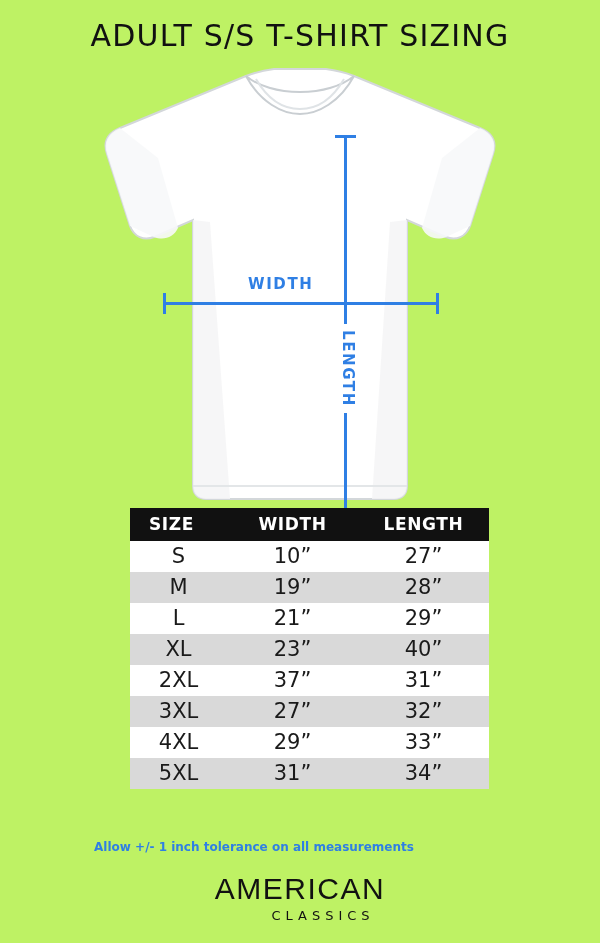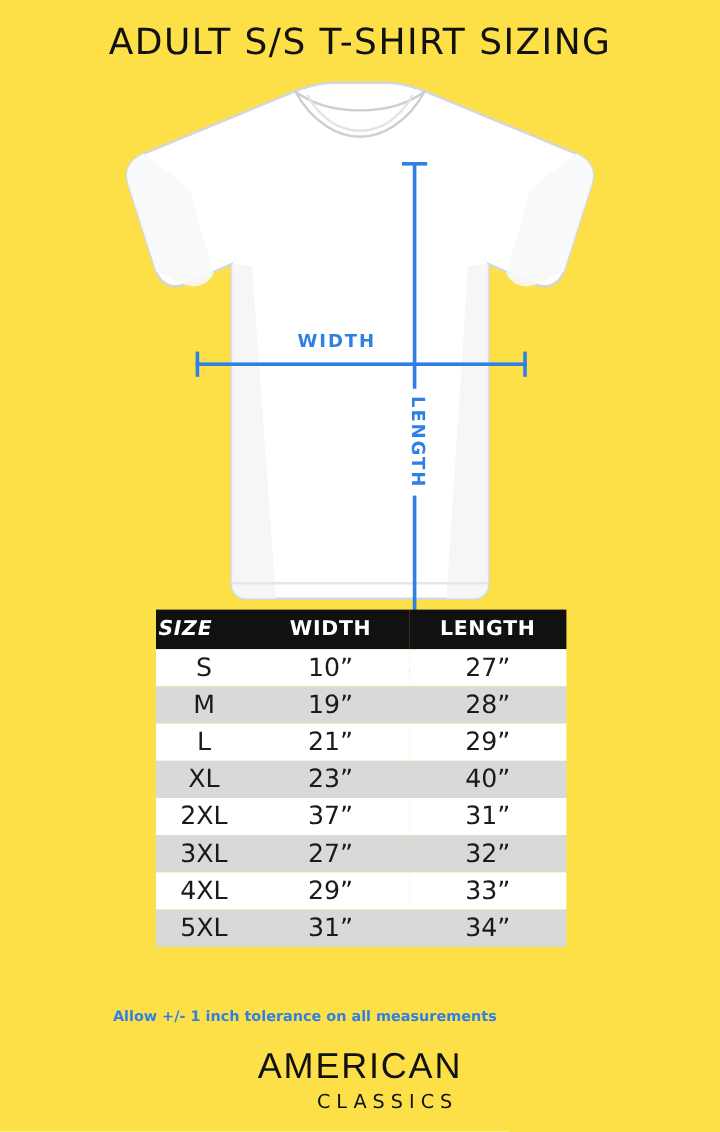--- a/index.html
+++ b/index.html
@@ -13,21 +13,21 @@
     position: relative;
     font-family: "Liberation Sans", sans-serif;
     overflow: hidden;
   }
 
   #page {
     position: absolute;
     left: 0; top: 0;
     width: 600px;
     height: 943px;
-    background: #fde047;
+    background: #bef264;
   }
 
   
   .title {
     position: absolute;
     top: 18px;
     left: 0;
     width: 600px;
     text-align: center;
     font-size: 30px;
@@ -120,21 +120,21 @@
   }
   table.size-table th {
     background: #111111;
     color: #ffffff;
     font-size: 17px;
     font-weight: bold;
     letter-spacing: 0.6px;
     padding: 6px 0 7px 0;
     font-family: "DejaVu Sans", sans-serif;
   }
-  table.size-table th.c1 { text-align: left; padding-left: 2px; width: 78px; font-style: italic; }
+  table.size-table th.c1 { text-align: left; padding-left: 19px; width: 78px; }
   table.size-table th.c2 { text-align: center; width: 131px; }
   table.size-table th.c3 { text-align: center; width: 131px; }
 
   table.size-table td {
     font-size: 21px;
     color: #1a1a1a;
     text-align: center;
     padding: 3px 0 4px 0;
     font-family: "DejaVu Sans", sans-serif;
     font-weight: 400;
@@ -163,21 +163,21 @@
     text-align: center;
   }
   .brand-main {
     font-size: 30px;
     letter-spacing: 1.5px;
     color: #111111;
     font-family: Liberation Sans, sans-serif;
   }
   .brand-sub {
     margin-top: 2px;
-    font-size: 16px;
+    font-size: 13px;
     letter-spacing: 5px;
     color: #111111;
     font-family: "DejaVu Sans", sans-serif;
     margin-left: 46px;
   }
 </style>
 </head>
 <body>
 
 <div id="page">

